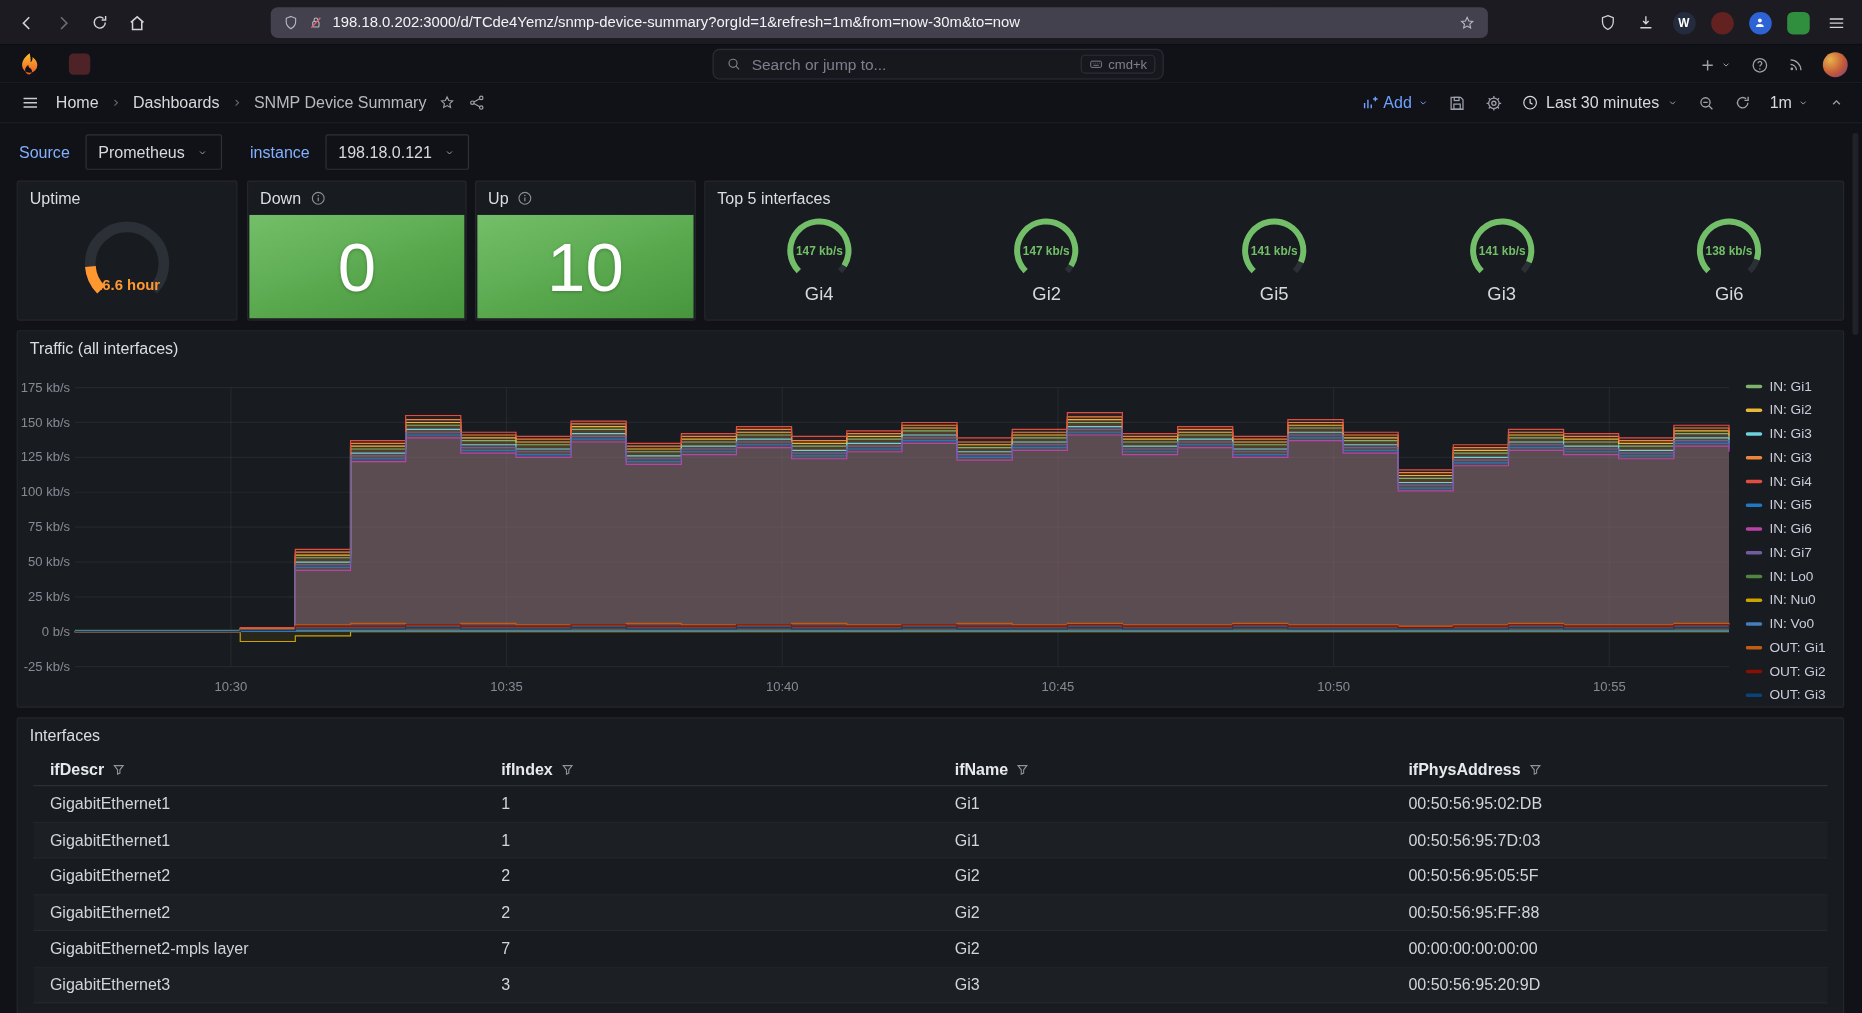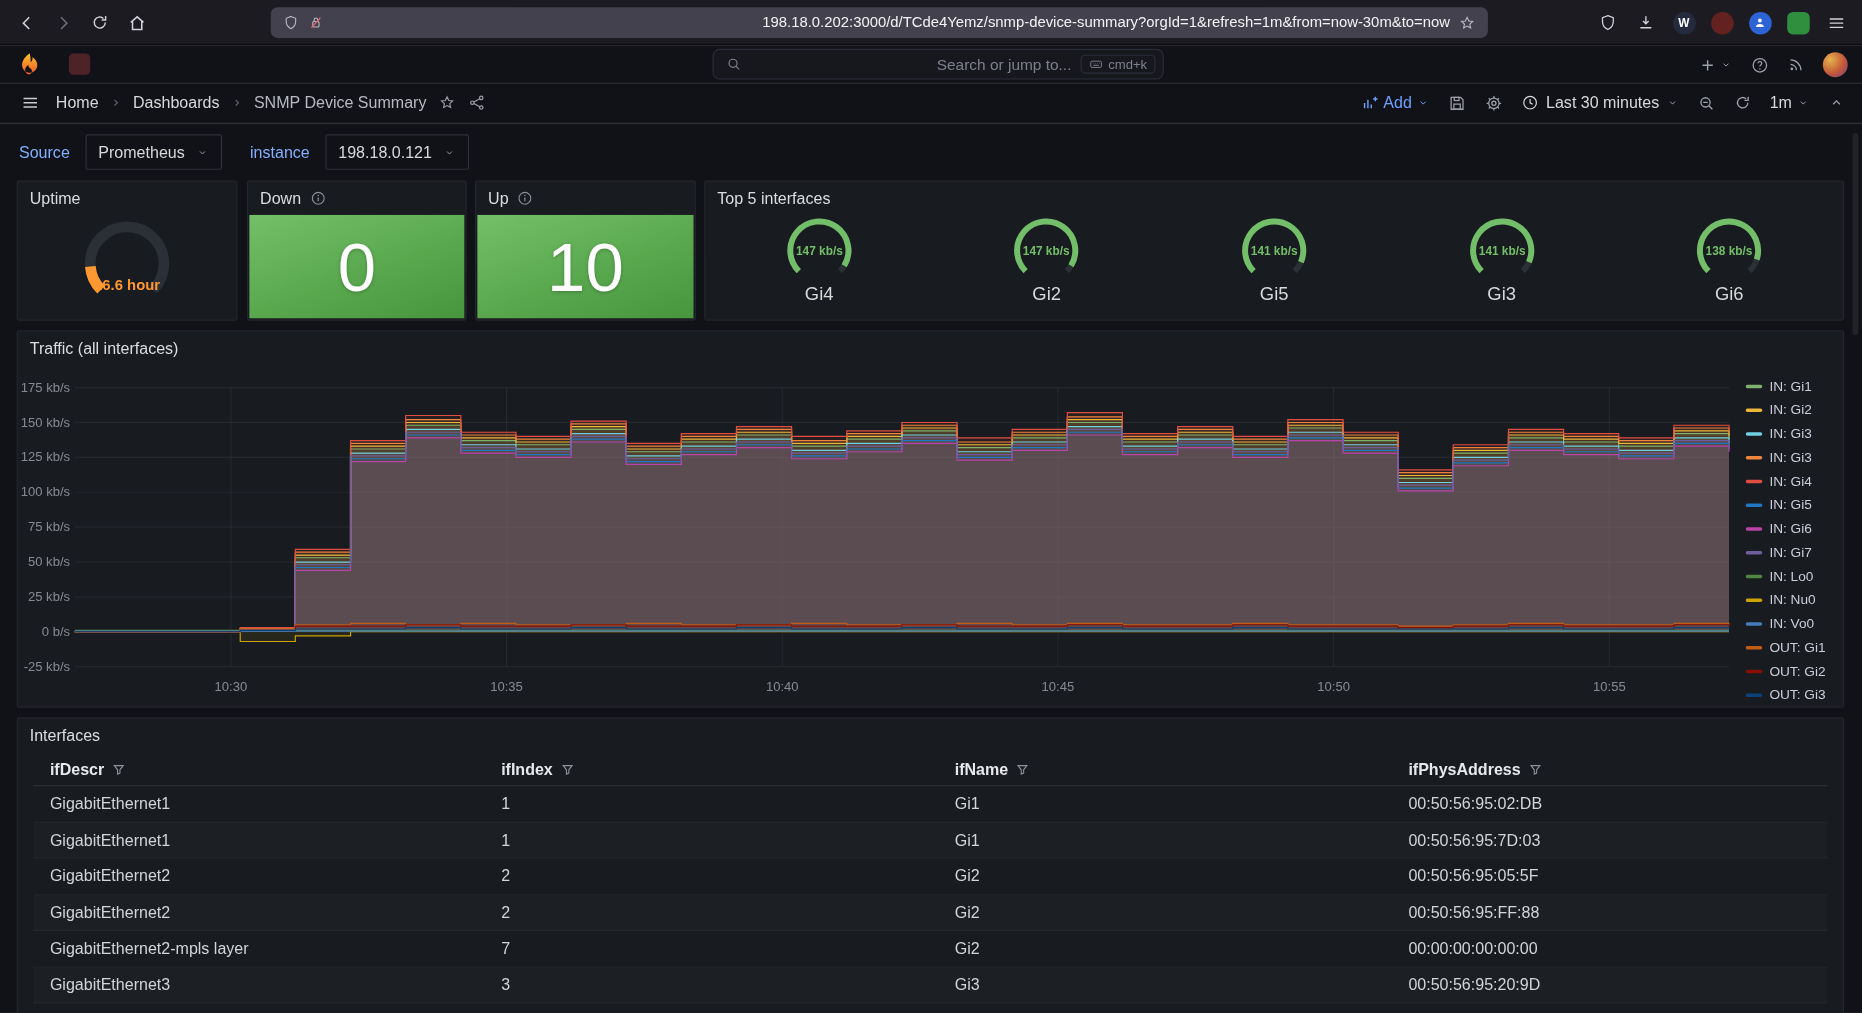--- a/index.html
+++ b/index.html
@@ -1,17 +1,17 @@
 <!DOCTYPE html>
 <html><head>
 <meta charset="utf-8">
 <style>
 *{margin:0;padding:0;box-sizing:border-box;}
 html,body{background:#000;width:1862px;height:1013px;overflow:hidden;}
-#stage{position:relative;width:1862px;height:1013px;overflow:hidden;background:#ffffff;text-align:right;}
+#stage{position:relative;width:1862px;height:1013px;overflow:hidden;background:#0f172a;}
 #viewport{position:absolute;left:0;top:0;width:1568px;height:853px;transform:scale(1.1875);transform-origin:0 0;
   font-family:"Liberation Sans","DejaVu Sans",sans-serif;color:#d8d9da;}
 svg{display:block;}
 
 .ffbar{position:absolute;left:0;top:0;width:1568px;height:38px;background:#1c1b22;border-bottom:1px solid #0c0c11;}
 .ffnav{position:absolute;left:8px;top:5px;display:flex;gap:3px;}
 .ffbtn{width:28px;height:28px;border-radius:4px;display:flex;align-items:center;justify-content:center;color:#d4d3da;}
 .ffbtn.dim{color:#6f6e78;}
 .urlbar{position:absolute;left:228px;top:6px;width:1025px;height:26px;background:#42414d;border-radius:6px;
   display:flex;align-items:center;padding:0 10px;gap:7px;}

